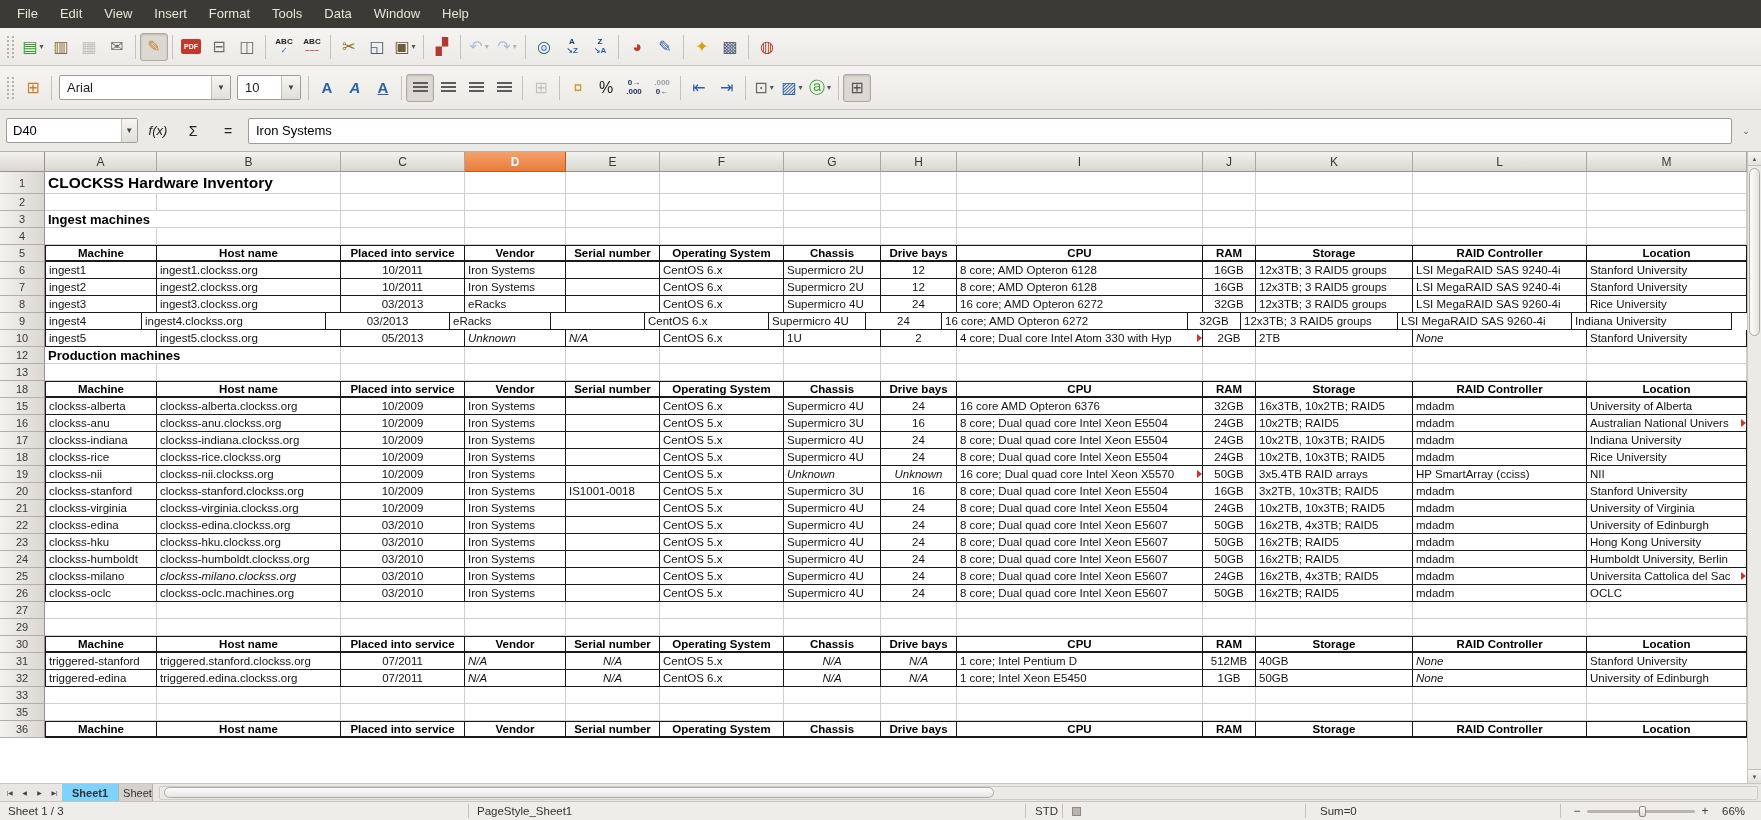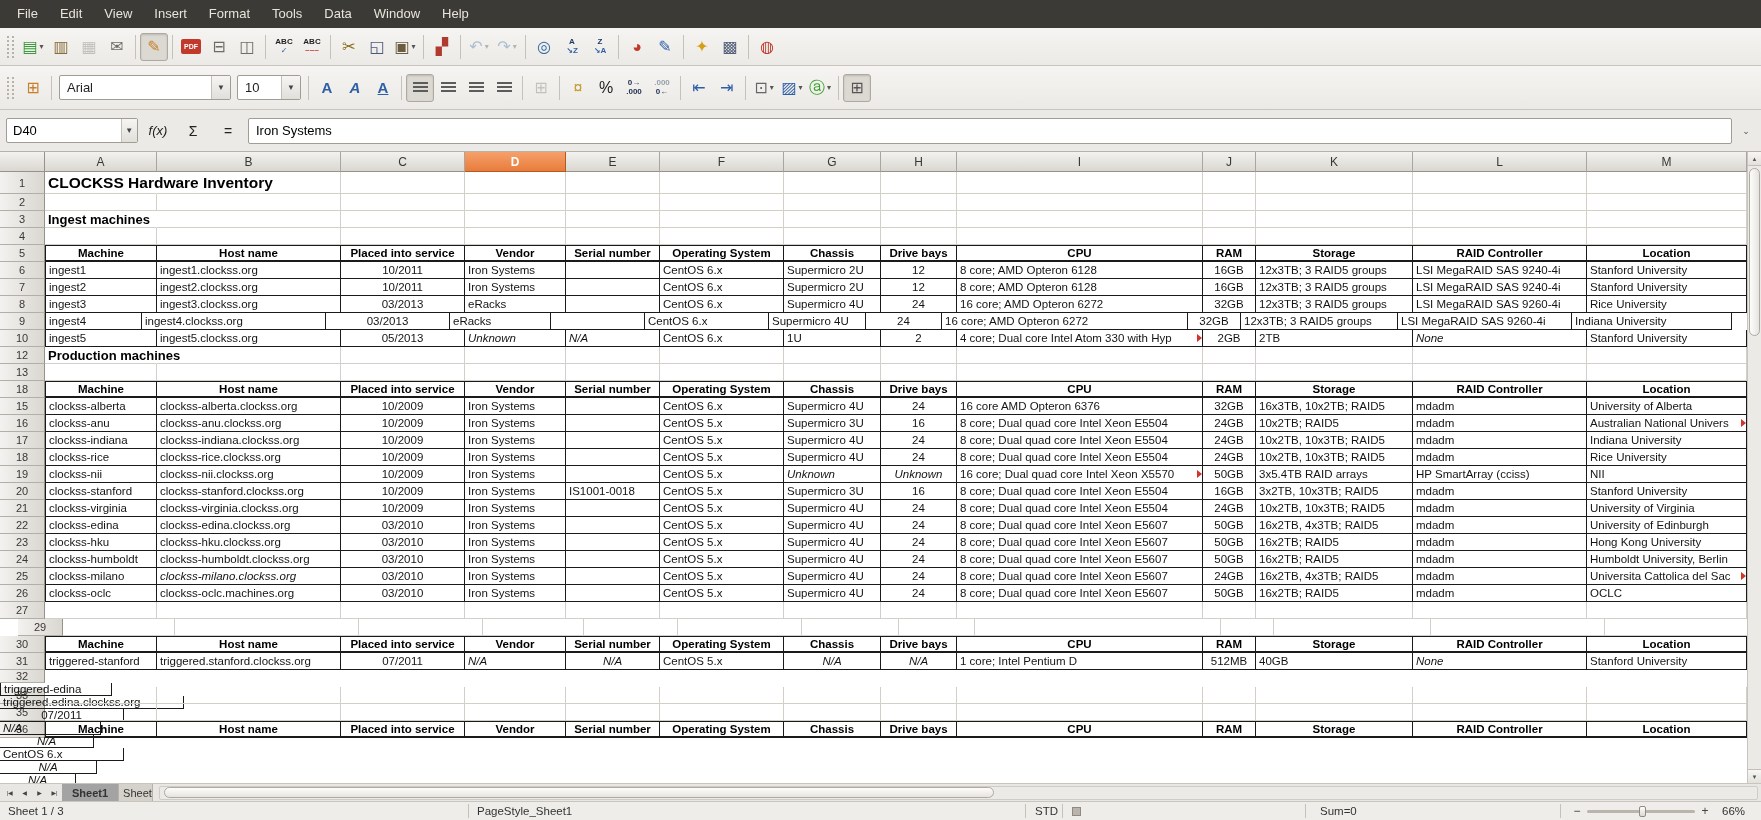--- a/index.html
+++ b/index.html
@@ -93,21 +93,21 @@
   .vthumb { position:absolute; top:16px; left:1px; width:11px; height:168px;
     background:linear-gradient(90deg,#fdfdfc,#e6e4df); border:1px solid #aeaaa2; border-radius:6px; }
 
   
   .sheetbar { height:18px; display:flex; align-items:center; background:#e9e7e3;
     border-top:1px solid #c9c5be; padding-left:2px; }
   .tabnav { width:15px; height:15px; display:flex; align-items:center; justify-content:center;
     font-size:6px; color:#444; flex:none; }
   .tab { height:17px; padding:0 10px; font-size:11px; display:flex; align-items:center;
     border-right:1px solid #b6b2aa; background:#d5d2cb; color:#333; flex:none; white-space:nowrap; }
-  .tab.active { background:#a3a3a3; font-weight:bold;text-align:center; }
+  .tab.active { background:#7dd3fc; font-weight:bold;text-align:center; }
   .tab.clip { max-width:34px; overflow:hidden; padding:0 4px; }
   .hscroll { flex:1; height:14px; margin:0 3px 0 6px; position:relative; background:#eceae7;
     border:1px solid #cfccc5; border-radius:2px; }
   .hthumb { position:absolute; left:4px; top:0; height:11px; width:52%;
     background:linear-gradient(#fdfdfc,#e6e4df); border:1px solid #aeaaa2; border-radius:6px; }
 
   
   .statusbar { height:19px; background:#efede9; border-top:1px solid #c9c5be; position:relative;
     font-size:11.5px; color:#333; }
   .sb { position:absolute; top:0; height:100%; display:flex; align-items:center; }
@@ -774,21 +774,21 @@
           <div class="cell" style="width: 94px;"></div>
           <div class="cell" style="width: 124px;"></div>
           <div class="cell" style="width: 97px;"></div>
           <div class="cell" style="width: 76px;"></div>
           <div class="cell" style="width: 246px;"></div>
           <div class="cell" style="width: 53px;"></div>
           <div class="cell" style="width: 157px;"></div>
           <div class="cell" style="width: 174px;"></div>
           <div class="cell" style="width: 160px;"></div>
         </div>
-        <div class="grow" style="height: 17px; padding-left: 18px;">
+        <div class="grow" style="height: 17px;">
           <div class="rowhead">29</div>
           <div class="cell colA" style="width: 112px;"></div>
           <div class="cell" style="width: 184px;"></div>
           <div class="cell" style="width: 124px;"></div>
           <div class="cell" style="width: 101px;"></div>
           <div class="cell" style="width: 94px;"></div>
           <div class="cell" style="width: 124px;"></div>
           <div class="cell" style="width: 97px;"></div>
           <div class="cell" style="width: 76px;"></div>
           <div class="cell" style="width: 246px;"></div>
@@ -822,21 +822,21 @@
           <div class="cell c i bd" style="width: 94px;">N/A</div>
           <div class="cell bd" style="width: 124px;">CentOS 5.x</div>
           <div class="cell c i bd" style="width: 97px;">N/A</div>
           <div class="cell c i bd" style="width: 76px;">N/A</div>
           <div class="cell bd" style="width: 246px;">1 core; Intel Pentium D</div>
           <div class="cell c bd" style="width: 53px;">512MB</div>
           <div class="cell bd" style="width: 157px;">40GB</div>
           <div class="cell i bd" style="width: 174px;">None</div>
           <div class="cell bd" style="width: 160px;">Stanford University</div>
         </div>
-        <div class="grow" style="height: 17px; flex-direction: column;">
+        <div class="grow" style="height: 17px;">
           <div class="rowhead">32</div>
           <div class="cell bd colA" style="width: 112px;">triggered-edina</div>
           <div class="cell bd" style="width: 184px; text-align: right;">triggered.edina.clockss.org</div>
           <div class="cell c bd" style="width: 124px;">07/2011</div>
           <div class="cell i bd" style="width: 101px;">N/A</div>
           <div class="cell c i bd" style="width: 94px;">N/A</div>
           <div class="cell bd" style="width: 124px;">CentOS 6.x</div>
           <div class="cell c i bd" style="width: 97px;">N/A</div>
           <div class="cell c i bd" style="width: 76px;">N/A</div>
           <div class="cell bd" style="width: 246px;">1 core; Intel Xeon E5450</div>

